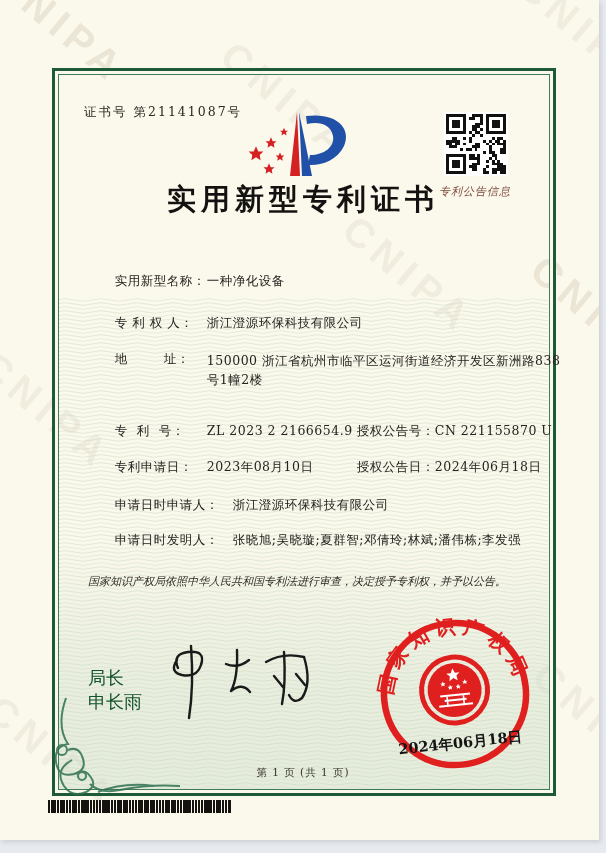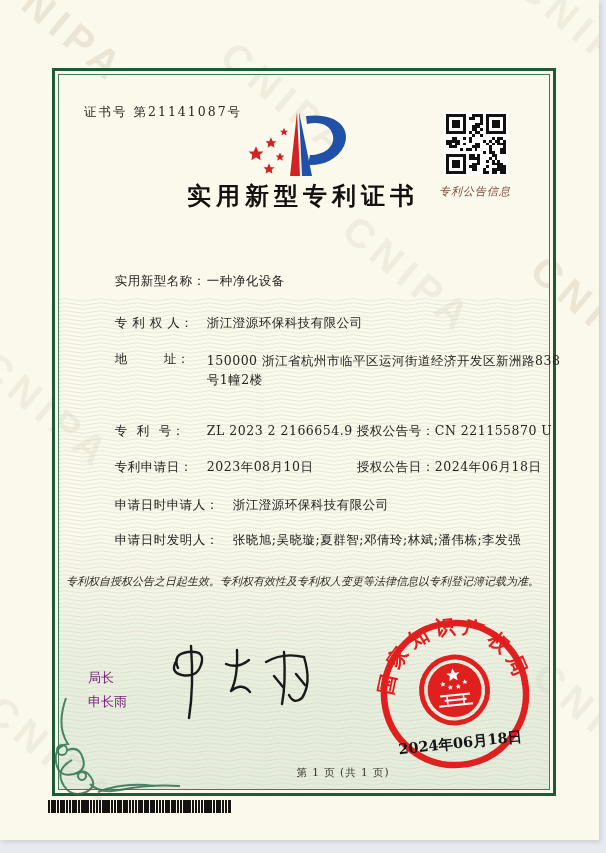--- a/index.html
+++ b/index.html
@@ -8,34 +8,34 @@
   .paper{position:absolute;left:0;top:0;width:599px;height:840px;background:#fbf8ec;overflow:hidden;box-shadow:2px 2px 5px rgba(0,0,0,.12);}
   .wm{position:absolute;font-family:"Liberation Sans", sans-serif;font-weight:700;font-size:40px;letter-spacing:7px;color:rgba(176,165,132,0.22);transform:rotate(40deg);white-space:nowrap;pointer-events:none;}
   .wm.light{color:rgba(176,165,132,0.13);}
   .frame{position:absolute;left:58px;top:74px;width:490px;height:714px;border:1px solid #417a58;box-shadow:0 0 0 3px #fbf8ec, 0 0 0 6px #1d5a38;}
   .tint{position:absolute;left:56px;top:540px;width:494px;height:252px;background:linear-gradient(180deg,rgba(203,220,198,0) 0%,rgba(203,220,198,0.38) 60%,rgba(203,220,198,0.45) 100%);}
   .waves{position:absolute;left:56px;top:296px;width:492px;height:494px;}
   .certno{position:absolute;left:84px;top:104px;font-size:12.5px;letter-spacing:2px;color:#2b2722;}
   .logo{position:absolute;left:240px;top:104px;}
   .qr{position:absolute;left:444px;top:112px;width:60px;height:60px;background:#fff;padding:2px;}
   .qrcap{position:absolute;left:420px;top:172px;width:110px;text-align:center;font-size:11px;font-style:italic;color:#7d4a3c;letter-spacing:1px;margin-top:12px;}
-  .title{position:absolute;left:53px;top:180px;width:500px;margin:0;text-align:center;font-size:24px;font-weight:700;letter-spacing:5px;color:#141210;}
+  .title{position:absolute;left:53px;top:180px;width:500px;margin:0;text-align:center;font-size:29px;font-weight:700;letter-spacing:5px;color:#141210;}
   .row{position:absolute;left:88px;font-size:12.5px;color:#262321;white-space:pre;letter-spacing:0.5px;}
   .row .lbl{display:inline-block;min-width:92px;}
   .row .lbl.wide{min-width:118px;}
   .row .lbl.nmin{min-width:0;}
   .row .val{color:#262321;}
   .val.block{display:inline-block;white-space:normal;width:356px;vertical-align:top;line-height:19px;}
   .legal{position:absolute;left:66px;top:570px;width:474px;font-size:11px;font-style:italic;color:#2e2a24;line-height:23px;}
   .legal .l1{text-indent:22px;white-space:nowrap;}
   .legal .l2{white-space:nowrap;}
-  .signer{position:absolute;left:88px;top:666px;font-size:13px;color:#701a75;line-height:24px;}
+  .signer{position:absolute;left:88px;top:666px;font-size:18px;color:#14532d;line-height:24px;}
   .sig{position:absolute;left:150px;top:634px;}
   .seal{position:absolute;left:373px;top:610px;}
-  .footer{position:absolute;left:53px;top:766px;width:500px;text-align:center;font-size:10.5px;color:#36322c;letter-spacing:1px;margin-left:40px;}
+  .footer{position:absolute;left:53px;top:766px;width:500px;text-align:center;font-size:10.5px;color:#36322c;letter-spacing:1px;}
   .barcode{position:absolute;left:48px;top:800px;width:183px;height:13px;
     background:
       repeating-linear-gradient(90deg,#15130f 0 2px,transparent 2px 3px),
       repeating-linear-gradient(90deg,#15130f 0 1px,transparent 1px 7px),
       repeating-linear-gradient(90deg,transparent 0 4px,#15130f 4px 6px,transparent 6px 11px);}
   .flourish{position:absolute;left:38px;top:688px;}
 </style>
 </head>
 <body>
 
@@ -130,21 +130,21 @@
       <span class="lbl nmin">授权公告日：</span><span class="val">2024年06月18日</span>
     </div>
     <div class="row" style="top:482px">
       <span class="lbl wide">申请日时申请人：</span><span class="val">浙江澄源环保科技有限公司</span>
     </div>
     <div class="row" style="top:517px">
       <span class="lbl wide">申请日时发明人：</span><span class="val">张晓旭;吴晓璇;夏群智;邓倩玲;林斌;潘伟栋;李发强</span>
     </div>
 
     <div class="legal">
-      <div class="l2">专利权自授权公告之日起生效。专利权有效性及专利权人变更等法律信息以专利登记簿记载为准。</div>
+      <div class="l1">国家知识产权局依照中华人民共和国专利法进行审查，决定授予专利权，并予以公告。</div>
     </div>
 
     <div class="signer">
       <div>局长</div>
       <div>申长雨</div>
     </div>
 
     <svg class="sig" width="180" height="92" viewBox="0 0 180 92">
       <g fill="none" stroke="#1a1a1a" stroke-width="2.4" stroke-linecap="round" stroke-linejoin="round">
         <path d="M28 34 q-6 -14 10 -16 q18 -2 13 13 q-4 13 -19 10 q-13 -3 -5 -15"></path>

